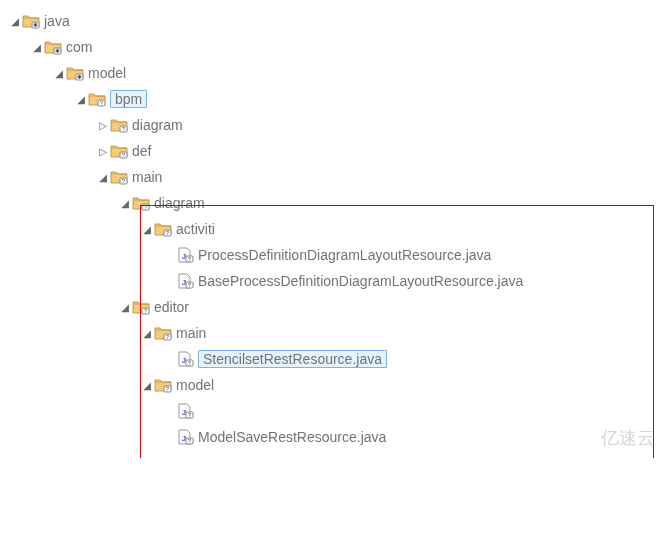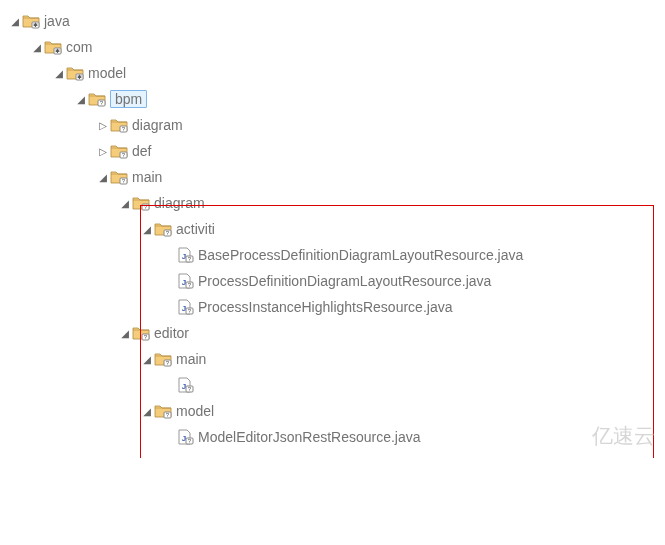--- a/index.html
+++ b/index.html
@@ -49,21 +49,21 @@
   }
   .red-box {
     position: absolute;
     border: 1px solid #d80000;
     pointer-events: none;
   }
   .watermark {
     position: absolute;
     right: 10px;
     bottom: 8px;
-    font-size: 21px;
+    font-size: 18px;
     color: #ccc;
     font-weight: 500;
     opacity: 0.8;
     pointer-events: none;
   }
   svg { display: block; }
 </style>
 </head>
 <body>
 
@@ -218,57 +218,41 @@
       <span class="indent"></span>
       <span class="indent"></span>
       <span class="indent"></span>
       <span class="indent"></span>
     <span class="arrow blank">▷</span>
     <span class="icon">
         <svg width="18" height="16">
           <use href="#javaf"></use>
         </svg>
       </span>
+    <span class="label">ProcessDefinitionDiagramLayoutResource.java</span>
+  </div>
+
+  <div class="node">
+    <span class="indent"></span>
+      <span class="indent"></span>
+      <span class="indent"></span>
+      <span class="indent"></span>
+      <span class="indent"></span>
+      <span class="indent"></span>
+      <span class="indent"></span>
+    <span class="arrow blank">▷</span>
+    <span class="icon">
+        <svg width="18" height="16">
+          <use href="#javaf"></use>
+        </svg>
+      </span>
     <span class="label">BaseProcessDefinitionDiagramLayoutResource.java</span>
   </div>
 
-  <div class="node">
-    <span class="indent"></span>
-      <span class="indent"></span>
-      <span class="indent"></span>
-      <span class="indent"></span>
-      <span class="indent"></span>
-      <span class="indent"></span>
-      <span class="indent"></span>
-    <span class="arrow blank">▷</span>
-    <span class="icon">
-        <svg width="18" height="16">
-          <use href="#javaf"></use>
-        </svg>
-      </span>
-    <span class="label">ProcessDefinitionDiagramLayoutResource.java</span>
-  </div>
-
-
-  <div class="node">
-    <span class="indent"></span>
-      <span class="indent"></span>
-      <span class="indent"></span>
-      <span class="indent"></span>
-      <span class="indent"></span>
-      <span class="indent"></span>
-      <span class="indent"></span>
-    <span class="arrow blank">▷</span>
-    <span class="icon">
-        <svg width="18" height="16">
-          <use href="#javaf"></use>
-        </svg>
-      </span>
-    <span class="label">ProcessInstanceHighlightsResource.java</span>
-  </div>
+
 
   <div class="node">
     <span class="indent"></span>
       <span class="indent"></span>
       <span class="indent"></span>
       <span class="indent"></span>
       <span class="indent"></span>
     <span class="arrow">◢</span>
     <span class="icon">
         <svg width="18" height="16">
@@ -301,20 +285,21 @@
       <span class="indent"></span>
       <span class="indent"></span>
       <span class="indent"></span>
       <span class="indent"></span>
     <span class="arrow blank">▷</span>
     <span class="icon">
         <svg width="18" height="16">
           <use href="#javaf"></use>
         </svg>
       </span>
+    <span class="label sel">StencilsetRestResource.java</span>
   </div>
 
   <div class="node">
     <span class="indent"></span>
       <span class="indent"></span>
       <span class="indent"></span>
       <span class="indent"></span>
       <span class="indent"></span>
       <span class="indent"></span>
     <span class="arrow">◢</span>
@@ -333,21 +318,36 @@
       <span class="indent"></span>
       <span class="indent"></span>
       <span class="indent"></span>
       <span class="indent"></span>
     <span class="arrow blank">▷</span>
     <span class="icon">
         <svg width="18" height="16">
           <use href="#javaf"></use>
         </svg>
       </span>
-    <span class="label">ModelEditorJsonRestResource.java</span>
-  </div>
-
+  </div>
+
+  <div class="node">
+    <span class="indent"></span>
+      <span class="indent"></span>
+      <span class="indent"></span>
+      <span class="indent"></span>
+      <span class="indent"></span>
+      <span class="indent"></span>
+      <span class="indent"></span>
+    <span class="arrow blank">▷</span>
+    <span class="icon">
+        <svg width="18" height="16">
+          <use href="#javaf"></use>
+        </svg>
+      </span>
+    <span class="label">ModelSaveRestResource.java</span>
+  </div>
 
 </div>
 
 <div class="red-box" id="redbox" style="left: 140px; top: 205px; width: 512px; height: 315px;"></div>
 
 <div class="watermark">亿速云</div>
 
 </body></html>

